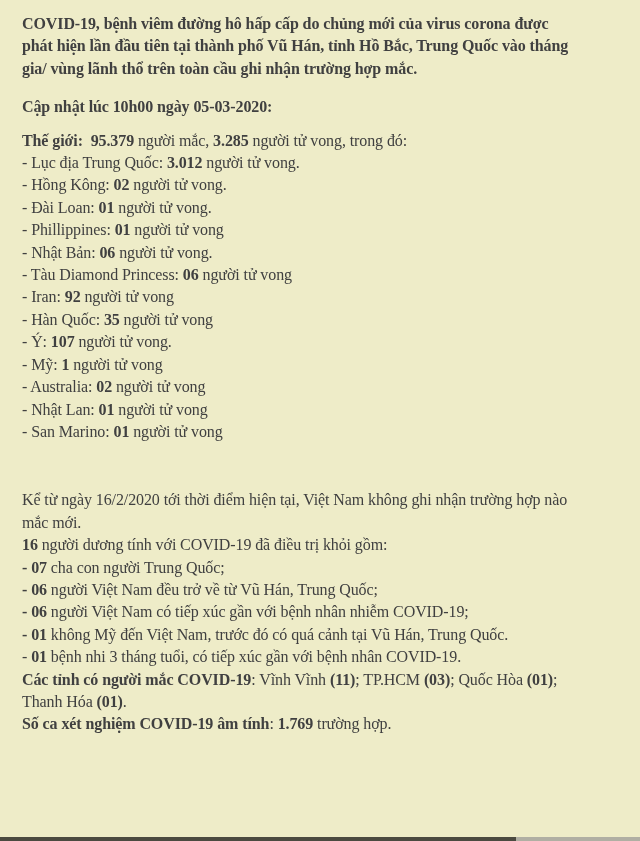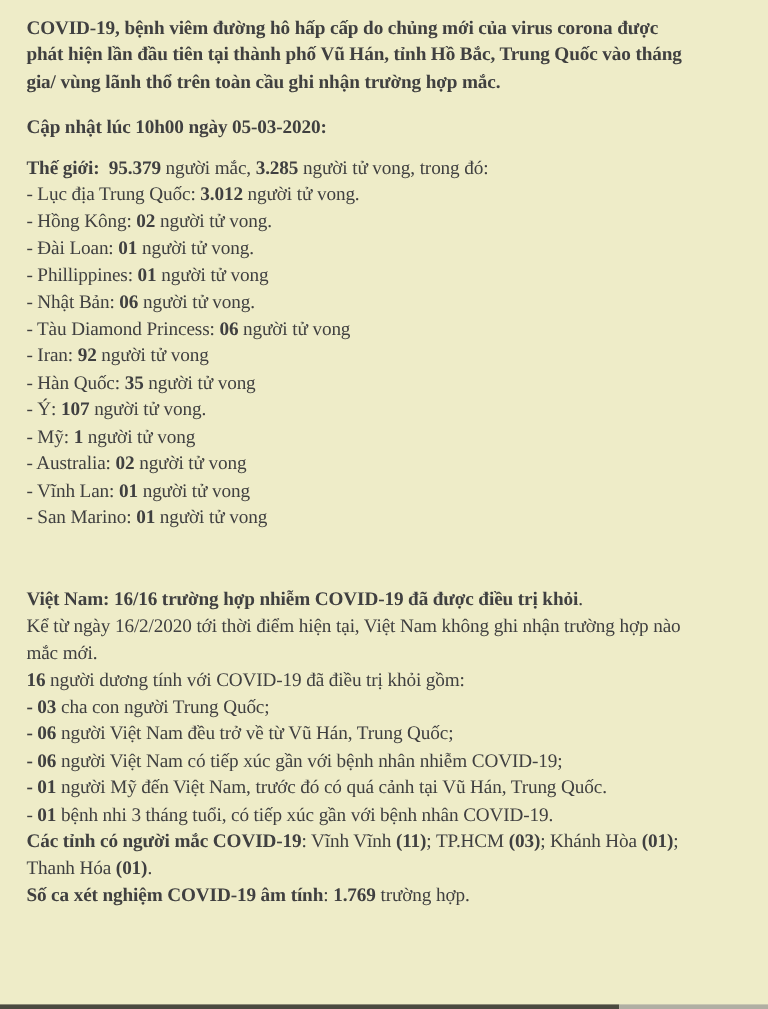--- a/index.html
+++ b/index.html
@@ -52,33 +52,32 @@
       <div class="line"><span>- Hồng Kông: </span><span class="b">02</span><span> người tử vong.</span></div>
       <div class="line"><span>- Đài Loan: </span><span class="b">01</span><span> người tử vong.</span></div>
       <div class="line"><span>- Phillippines: </span><span class="b">01</span><span> người tử vong</span></div>
       <div class="line"><span>- Nhật Bản: </span><span class="b">06</span><span> người tử vong.</span></div>
       <div class="line"><span>- Tàu Diamond Princess: </span><span class="b">06</span><span> người tử vong</span></div>
       <div class="line"><span>- Iran: </span><span class="b">92</span><span> người tử vong</span></div>
       <div class="line"><span>- Hàn Quốc: </span><span class="b">35</span><span> người tử vong</span></div>
       <div class="line"><span>- Ý: </span><span class="b">107</span><span> người tử vong.</span></div>
       <div class="line"><span>- Mỹ: </span><span class="b">1</span><span> người tử vong</span></div>
       <div class="line"><span>- Australia: </span><span class="b">02</span><span> người tử vong</span></div>
-      <div class="line"><span>- Vĩnh Lan: </span><span class="b">01</span><span> người tử vong</span></div>
+      <div class="line"><span>- Nhật Lan: </span><span class="b">01</span><span> người tử vong</span></div>
       <div class="line"><span>- San Marino: </span><span class="b">01</span><span> người tử vong</span></div>
       <div class="gap" style="height: 46px;"></div>
-      <div class="line"><span class="b u">Việt Nam</span><span class="b">: 16/16 trường hợp nhiễm COVID-19 đã được điều trị khỏi</span><span>.</span></div>
       <div class="line"><span>Kể từ ngày 16/2/2020 tới thời điểm hiện tại, Việt Nam không ghi nhận trường hợp nào</span></div>
       <div class="line"><span>mắc mới.</span></div>
       <div class="line"><span class="b">16</span><span> người dương tính với COVID-19 đã điều trị khỏi gồm:</span></div>
-      <div class="line"><span class="b">- 03</span><span> cha con người Trung Quốc;</span></div>
+      <div class="line"><span class="b">- 07</span><span> cha con người Trung Quốc;</span></div>
       <div class="line"><span class="b">- 06</span><span> người Việt Nam đều trở về từ Vũ Hán, Trung Quốc;</span></div>
       <div class="line"><span class="b">- 06</span><span> người Việt Nam có tiếp xúc gần với bệnh nhân nhiễm COVID-19;</span></div>
-      <div class="line"><span class="b">- 01</span><span> người Mỹ đến Việt Nam, trước đó có quá cảnh tại Vũ Hán, Trung Quốc.</span></div>
+      <div class="line"><span class="b">- 01</span><span> không Mỹ đến Việt Nam, trước đó có quá cảnh tại Vũ Hán, Trung Quốc.</span></div>
       <div class="line"><span>- </span><span class="b">01</span><span> bệnh nhi 3 tháng tuổi, có tiếp xúc gần với bệnh nhân COVID-19.</span></div>
-      <div class="line"><span class="b u">Các tỉnh có người mắc COVID-19</span><span>: Vĩnh Vĩnh </span><span class="b">(11)</span><span>; TP.HCM </span><span class="b">(03)</span><span>; Khánh Hòa </span><span class="b">(01)</span><span>;</span></div>
+      <div class="line"><span class="b u">Các tỉnh có người mắc COVID-19</span><span>: Vĩnh Vĩnh </span><span class="b">(11)</span><span>; TP.HCM </span><span class="b">(03)</span><span>; Quốc Hòa </span><span class="b">(01)</span><span>;</span></div>
       <div class="line"><span>Thanh Hóa </span><span class="b">(01)</span><span>.</span></div>
       <div class="line"><span class="b u">Số ca xét nghiệm COVID-19 âm tính</span><span>: </span><span class="b">1.769</span><span> trường hợp.</span></div>
     </div>
   <div class="hbar">
     <div class="thumb" style="background: rgb(75, 74, 64); width: 516px;"></div>
     <div class="track" style="background: rgb(176, 175, 163);"></div>
   </div>
 </div>
 
 </body></html>

